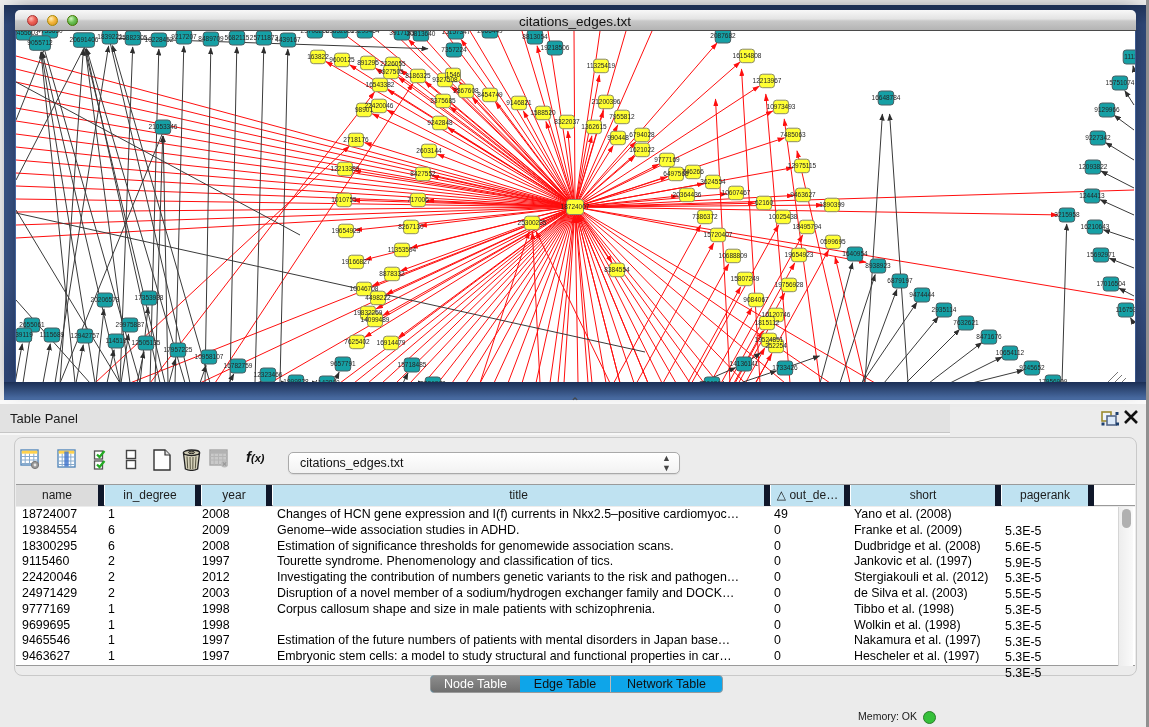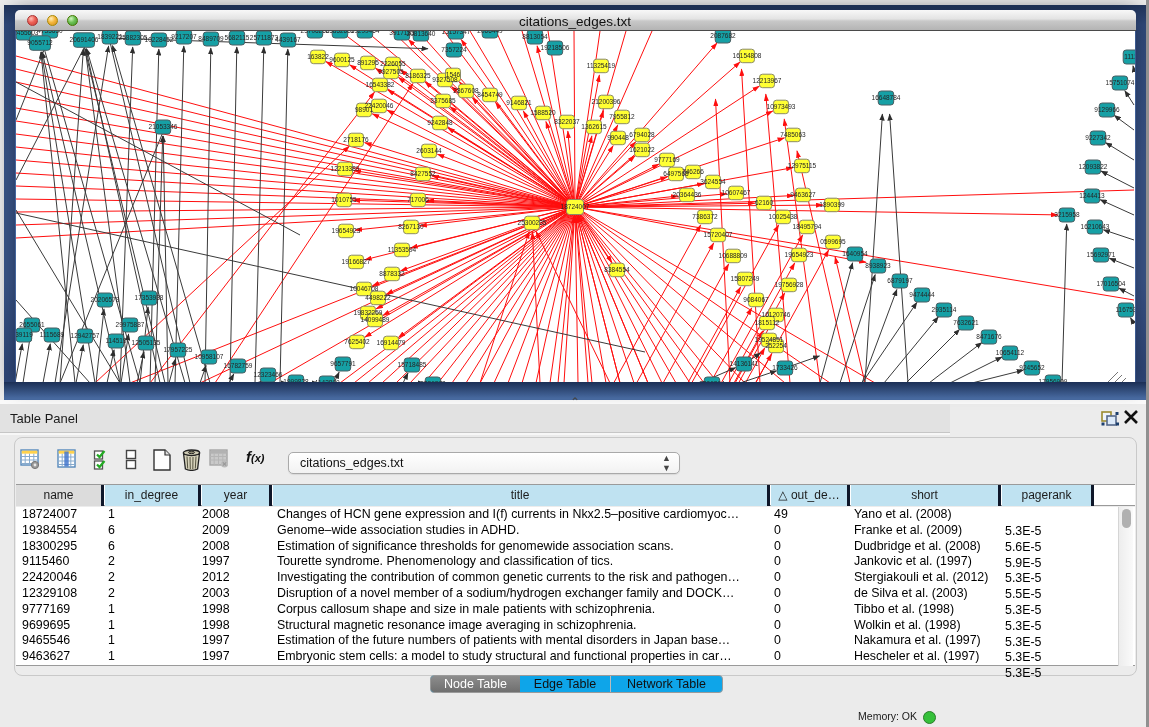--- a/index.html
+++ b/index.html
@@ -30,21 +30,21 @@
   background:#ececec; border:1px solid #c9c9c9; border-radius:8px; }
 #toolbar { position:absolute; left:0px; top:8px; height:28px; width:100%; }
 #combo { position:absolute; left:273px; top:6px; width:392px; height:22px;
   background:linear-gradient(180deg,#ffffff,#f2f2f2); border:1px solid #a9a9a9;
   border-radius:5px; font-size:12.5px; color:#111; line-height:20px; padding-left:11px;
   box-shadow:0 1px 1px rgba(0,0,0,.08); }
 #combo .arr { position:absolute; right:8px; top:0px; font-size:9px; color:#444; line-height:10px; }
 #thead { position:absolute; left:1px; top:46px; width:1119px; height:22px;
   background:#fff; border-top:1px solid #9a9a9a; border-bottom:1px solid #9a9a9a; }
 #thead div { position:absolute; top:0; height:21px; line-height:21px; text-align:center;
-  font-size:12px; color:#1c1c1c; border-right:3px solid #0f172a; background:#bfe2f1; }
+  font-size:12px; color:#1c1c1c; border-right:6px solid #0f172a; background:#bfe2f1; }
 #tbody { position:absolute; left:1px; top:69px; width:1119px; height:159px;
   background:#fff; border-bottom:1px solid #9a9a9a; font-size:12.4px; color:#000; }
 .tr { position:relative; height:15.8px; line-height:15.8px; white-space:nowrap; }
 .tr div { position:absolute; top:0; overflow:hidden; }
 .c0 { left:6px;  width:84px; }
 .c1 { left:92px; width:92px; }
 .c2 { left:186px; width:68px; }
 .c3 { left:261px; width:492px; }
 .c4 { left:758px; width:72px; }
 .c5 { left:838px; width:148px; }
@@ -714,48 +714,47 @@
           <div class="c2">1997</div>
           <div class="c3">Tourette syndrome. Phenomenology and classification of tics.</div>
           <div class="c4">0</div>
           <div class="c5">Jankovic et al. (1997)</div>
           <div class="c6">5.3E-5</div>
         </div>
 <div class="tr">
           <div class="c0">22420046</div>
           <div class="c1">2</div>
           <div class="c2">2012</div>
-          <div class="c3">Investigating the contribution of common genetic currents to the risk and pathogen…</div>
+          <div class="c3">Investigating the contribution of numbers genetic variants to the risk and pathogen…</div>
           <div class="c4">0</div>
           <div class="c5">Stergiakouli et al. (2012)</div>
           <div class="c6">5.5E-5</div>
         </div>
 <div class="tr">
-          <div class="c0">12329108</div>
+          <div class="c0">24971429</div>
           <div class="c1">2</div>
           <div class="c2">2003</div>
           <div class="c3">Disruption of a novel member of a sodium/hydrogen exchanger family and DOCK…</div>
           <div class="c4">0</div>
           <div class="c5">de Silva et al. (2003)</div>
           <div class="c6">5.3E-5</div>
         </div>
 <div class="tr">
           <div class="c0">9777169</div>
           <div class="c1">1</div>
           <div class="c2">1998</div>
           <div class="c3">Corpus callosum shape and size in male patients with schizophrenia.</div>
           <div class="c4">0</div>
           <div class="c5">Tibbo et al. (1998)</div>
           <div class="c6">5.3E-5</div>
         </div>
 <div class="tr">
           <div class="c0">9699695</div>
           <div class="c1">1</div>
           <div class="c2">1998</div>
-          <div class="c3">Structural magnetic resonance image averaging in schizophrenia.</div>
           <div class="c4">0</div>
           <div class="c5">Wolkin et al. (1998)</div>
           <div class="c6">5.3E-5</div>
         </div>
 <div class="tr">
           <div class="c0">9465546</div>
           <div class="c1">1</div>
           <div class="c2">1997</div>
           <div class="c3">Estimation of the future numbers of patients with mental disorders in Japan base…</div>
           <div class="c4">0</div>

